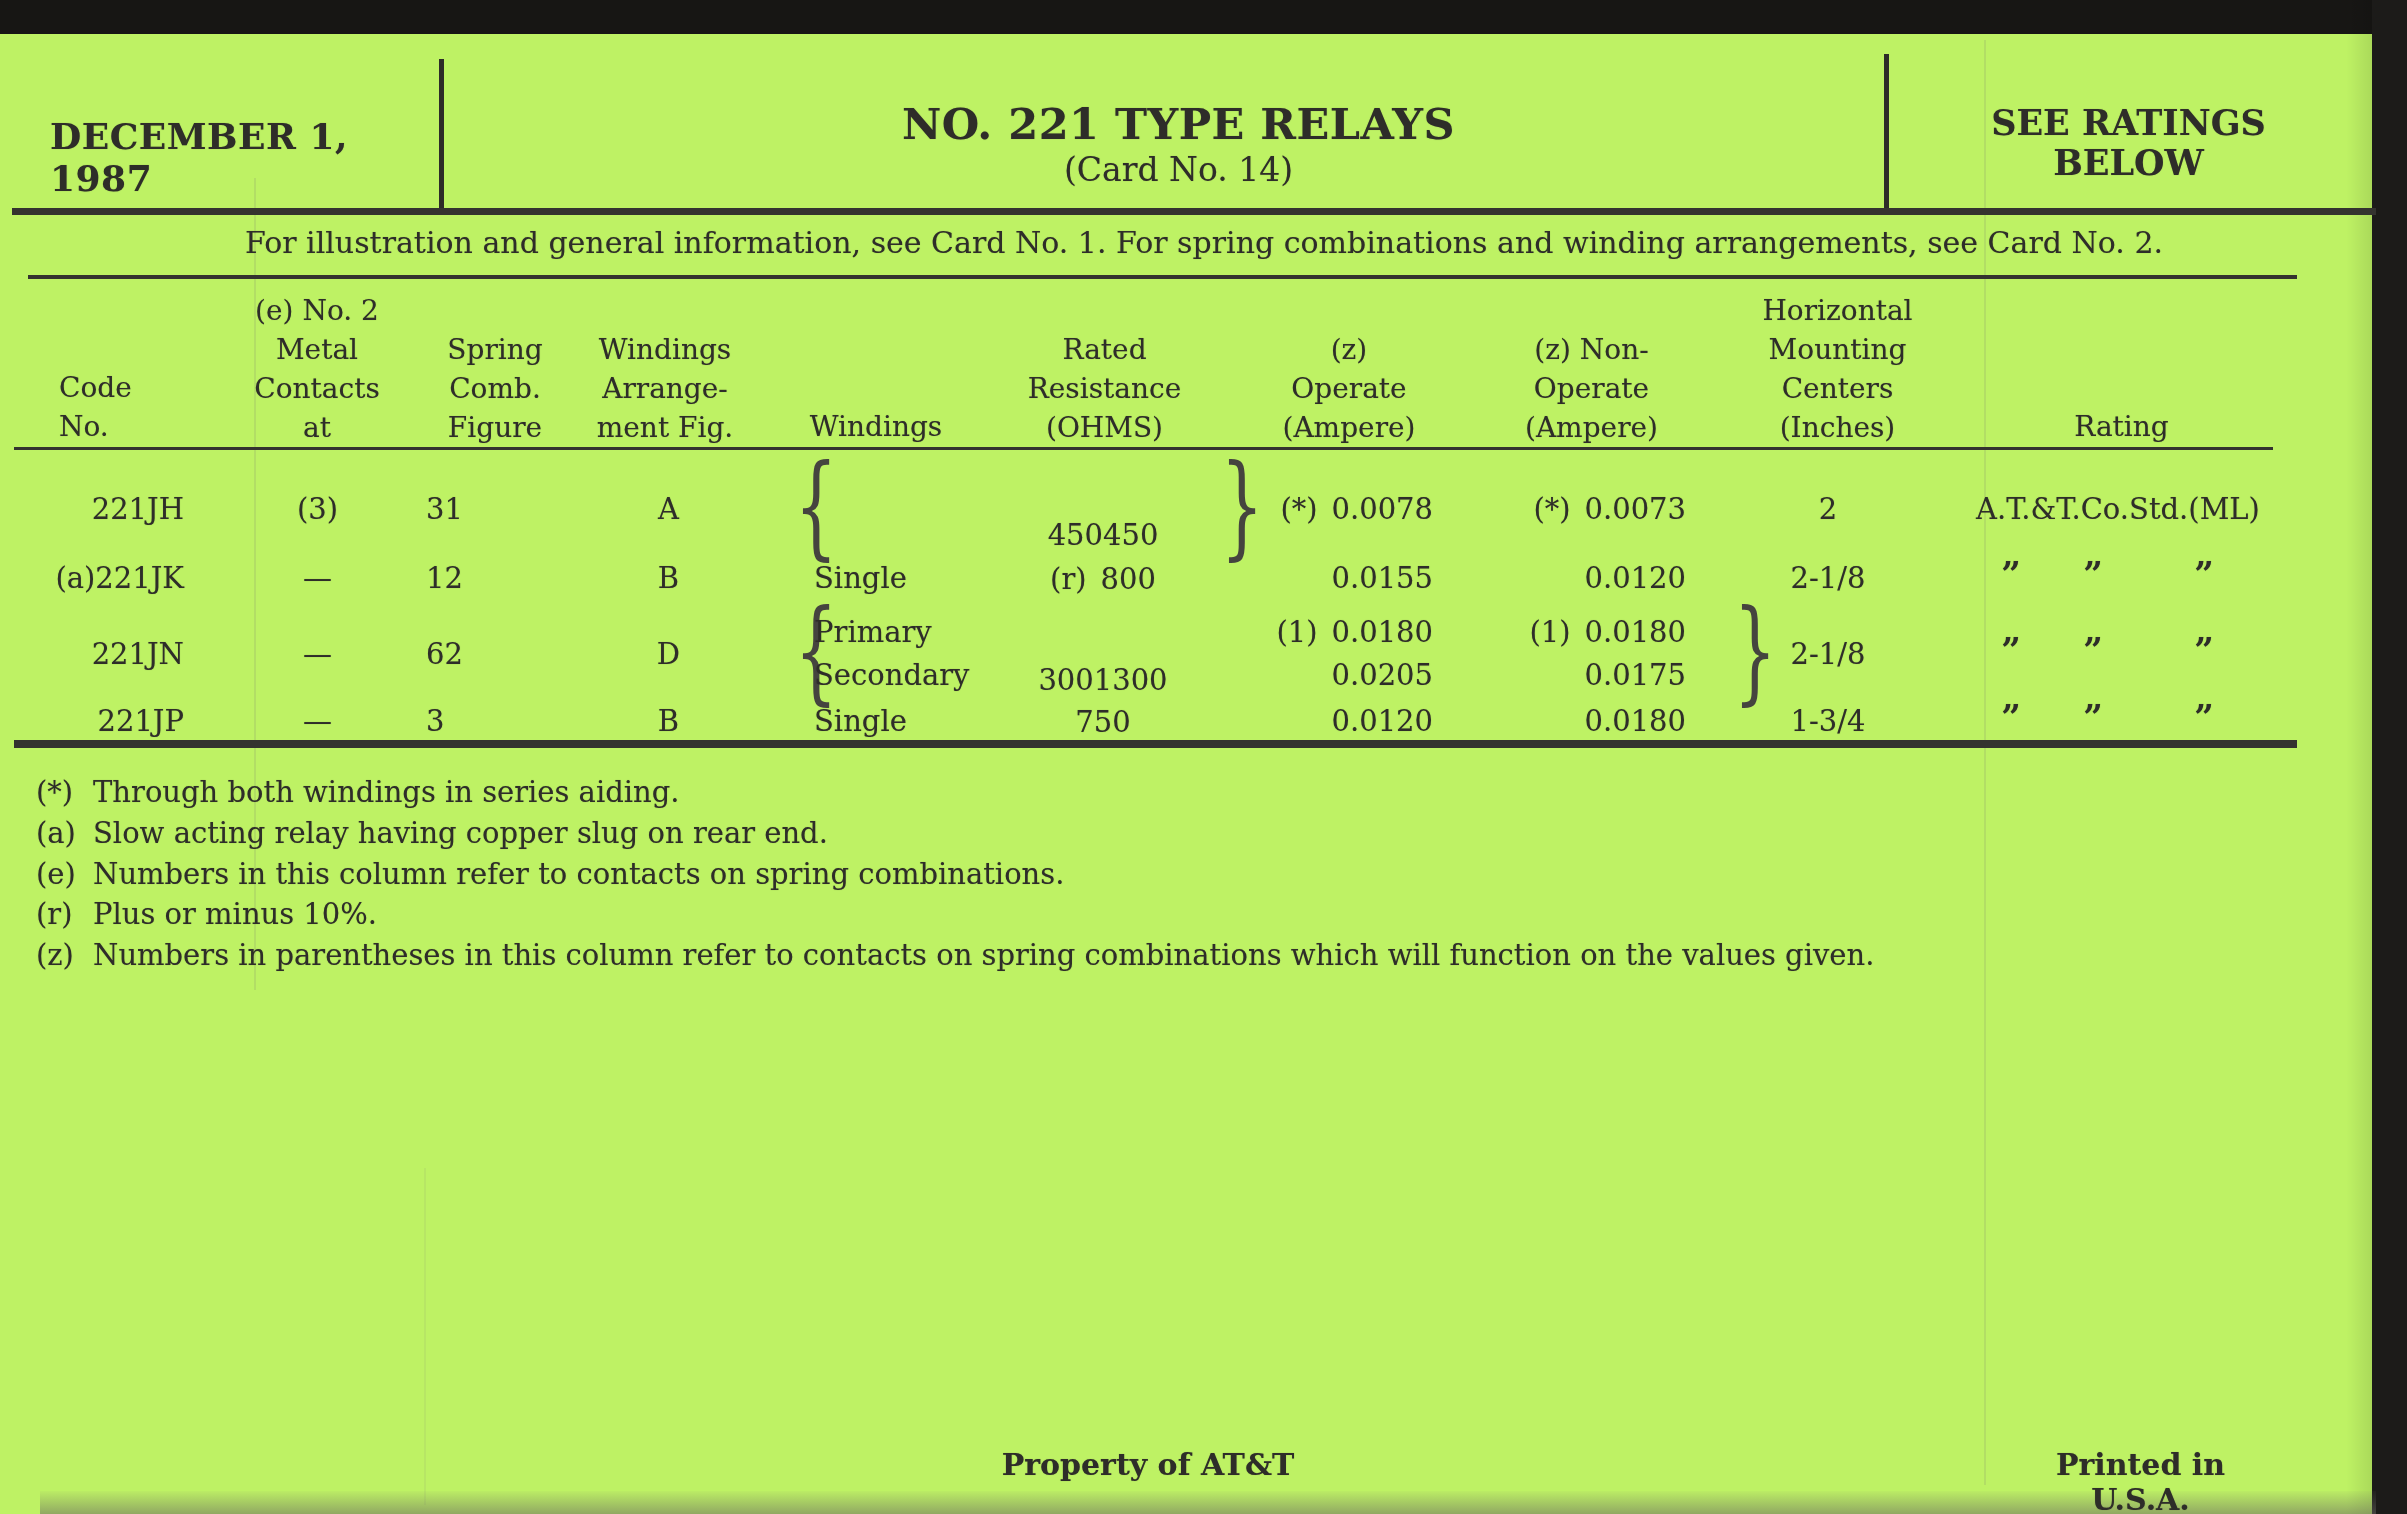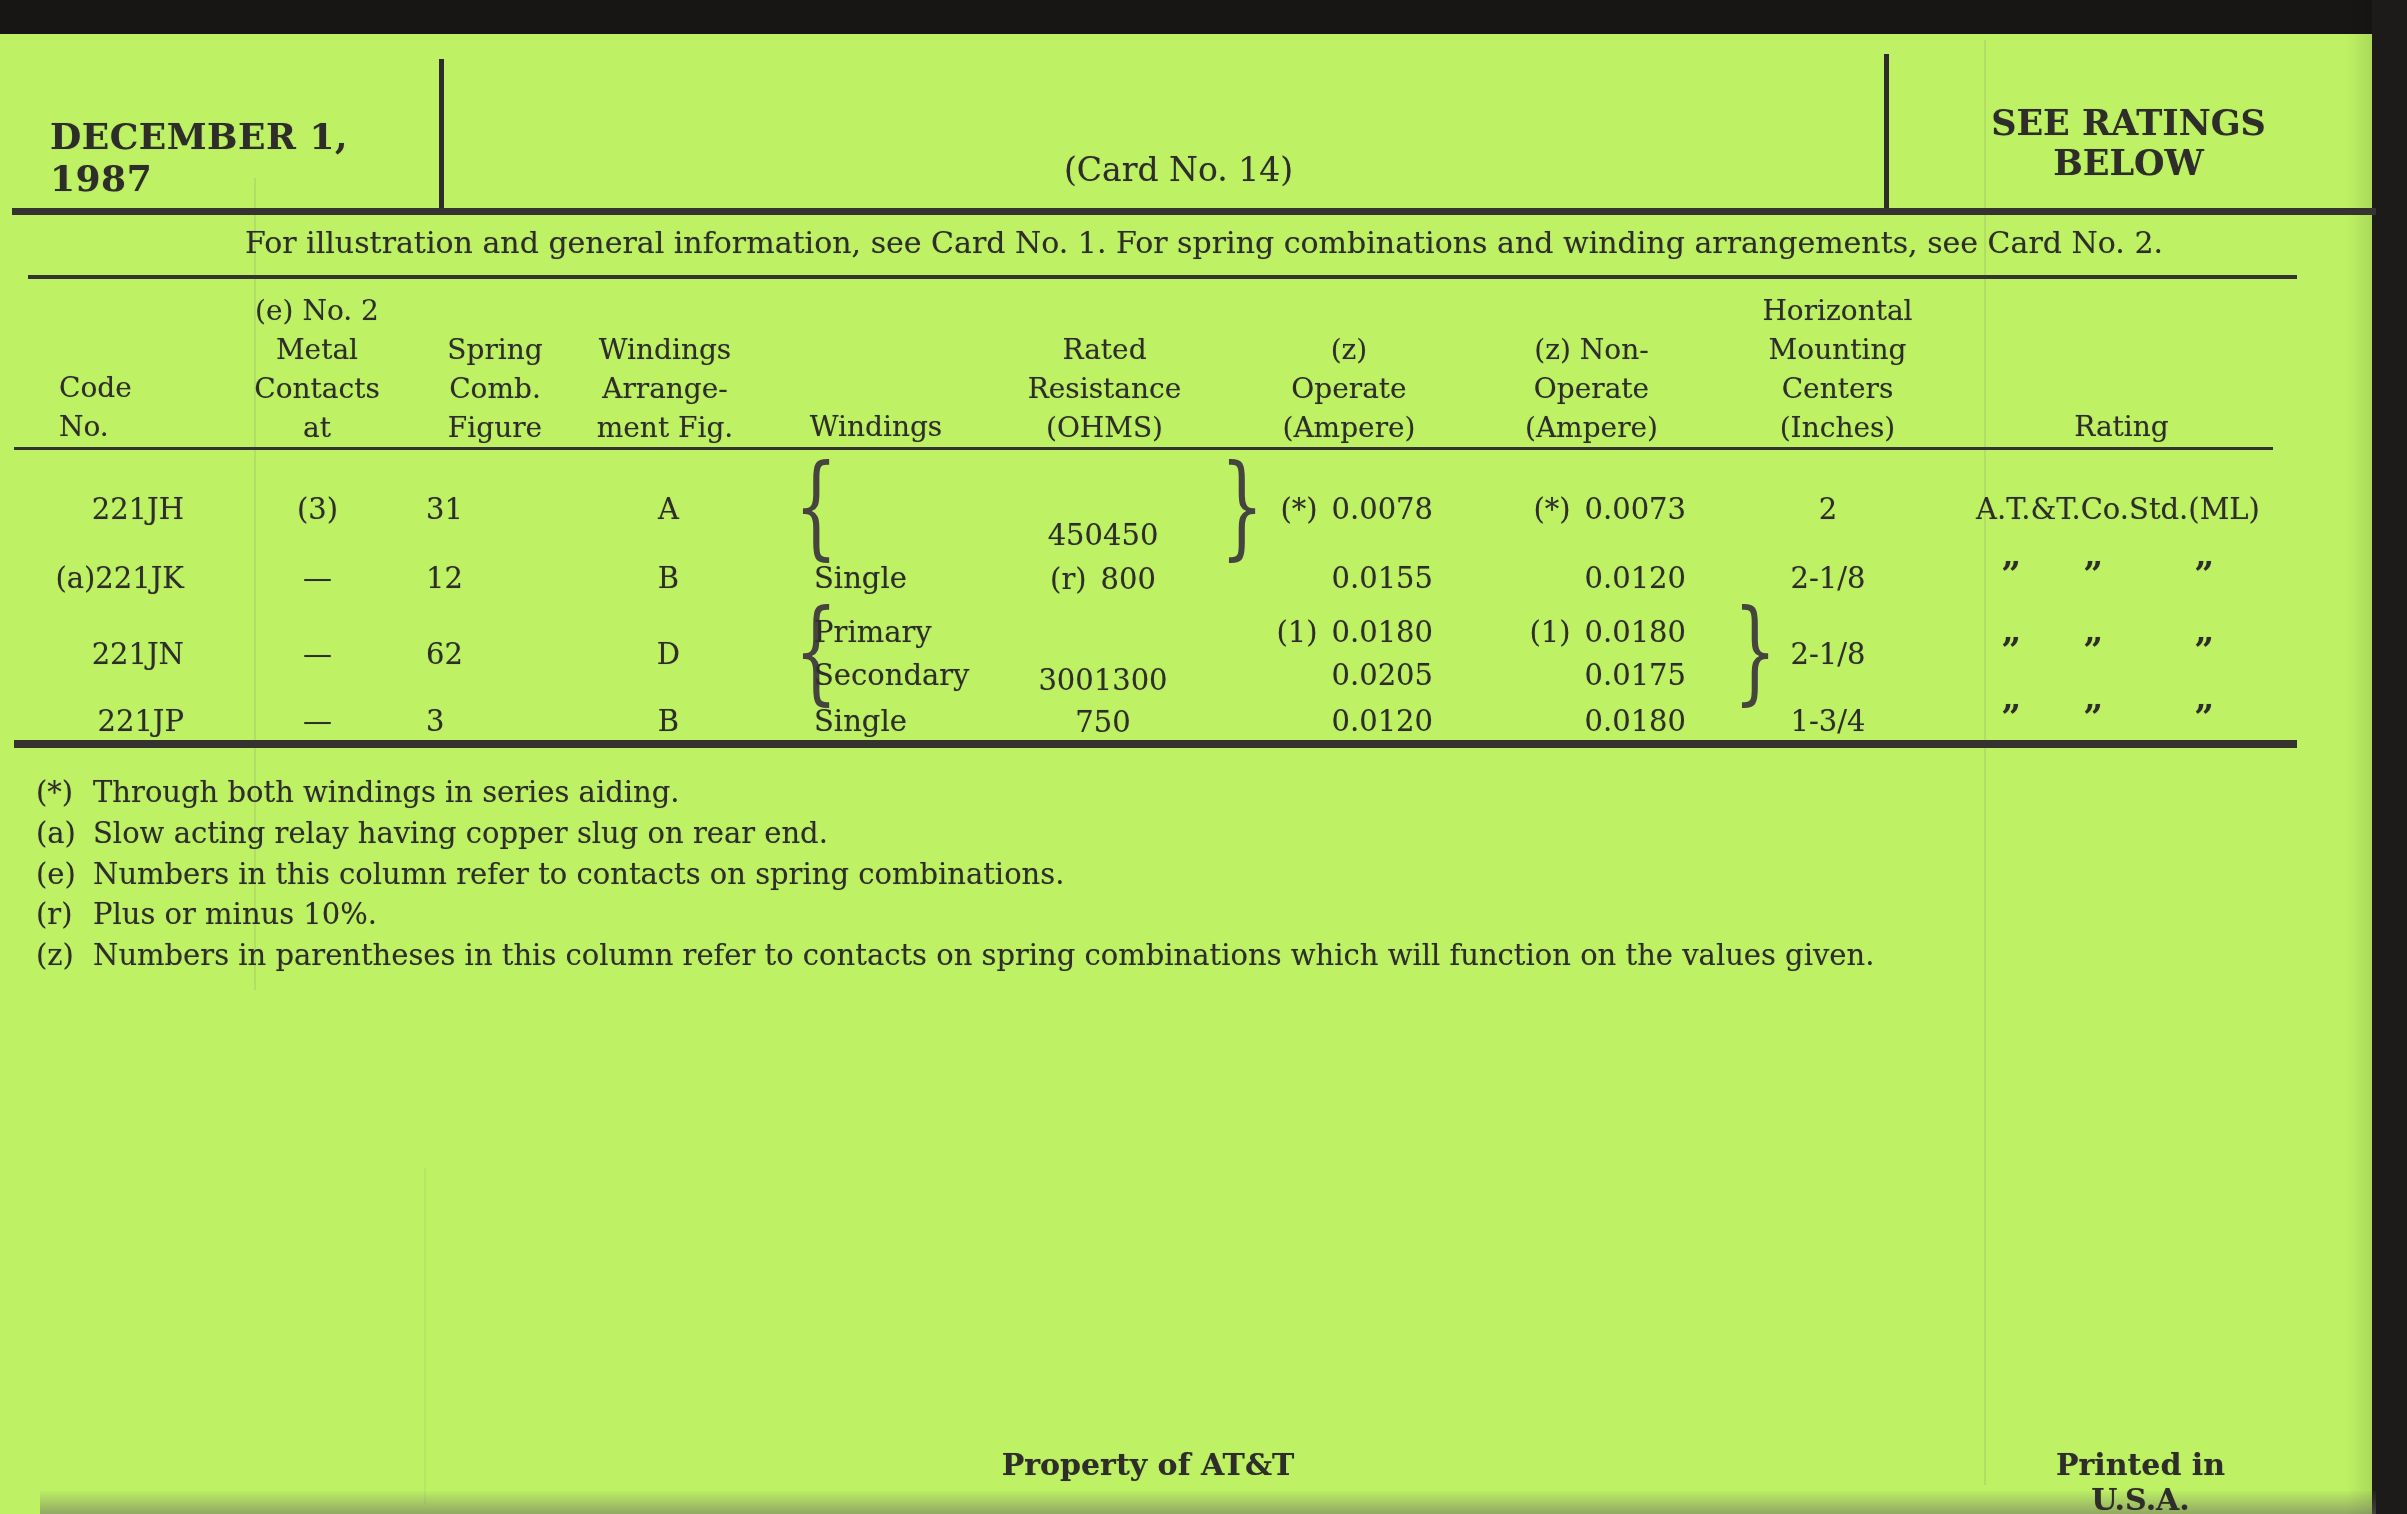--- a/index.html
+++ b/index.html
@@ -81,20 +81,21 @@
   <div class="bar-top"></div>
   <div class="edge-shade"></div>
   <div class="bar-right"></div>
   <div class="bar-bottom"></div>
   <div class="scanline" style="left:254px; top:178px; height:812px;"></div>
   <div class="scanline" style="left:1984px; top:40px; height:1445px;"></div>
   <div class="scanline" style="left:424px; top:1168px; height:337px; opacity:0.6;"></div>
 
   <div class="masthead-date">DECEMBER 1, 1987</div>
   <div class="vrule" style="left:439px; top:59px; height:151px;"></div>
+  <div class="masthead-title">NO. 221 TYPE RELAYS</div>
   <div class="masthead-subtitle">(Card No. 14)</div>
   <div class="vrule" style="left:1884px; top:54px; height:156px;"></div>
   <div class="ratings-note">
     <div>SEE RATINGS</div>
     <div>BELOW</div>
   </div>
   <div class="hrule" style="top:208px; left:12px; width:2364px; height:7px;"></div>
 
   <div class="ref-note">For illustration and general information, see Card No. 1. For spring combinations and winding arrangements, see Card No. 2.</div>
   <div class="hrule" style="top:275px; left:28px; width:2269px; height:4px;"></div>

